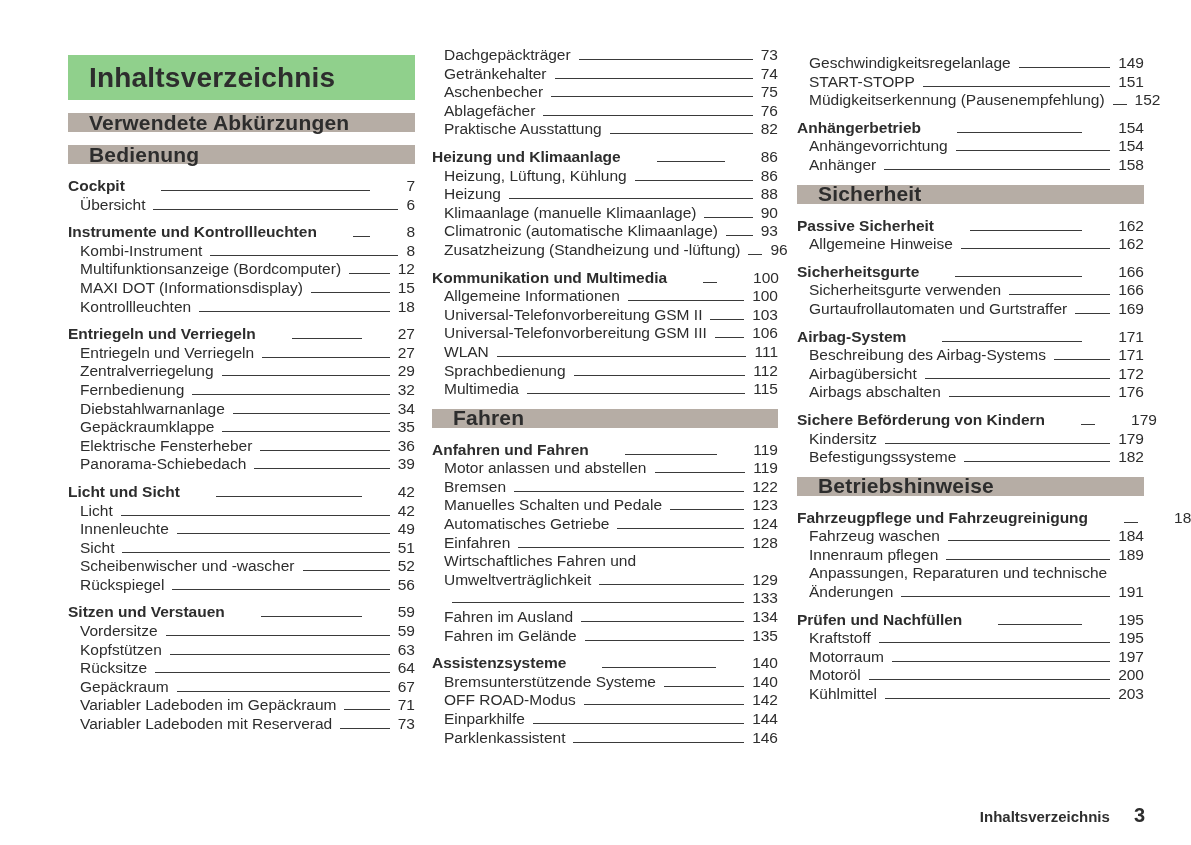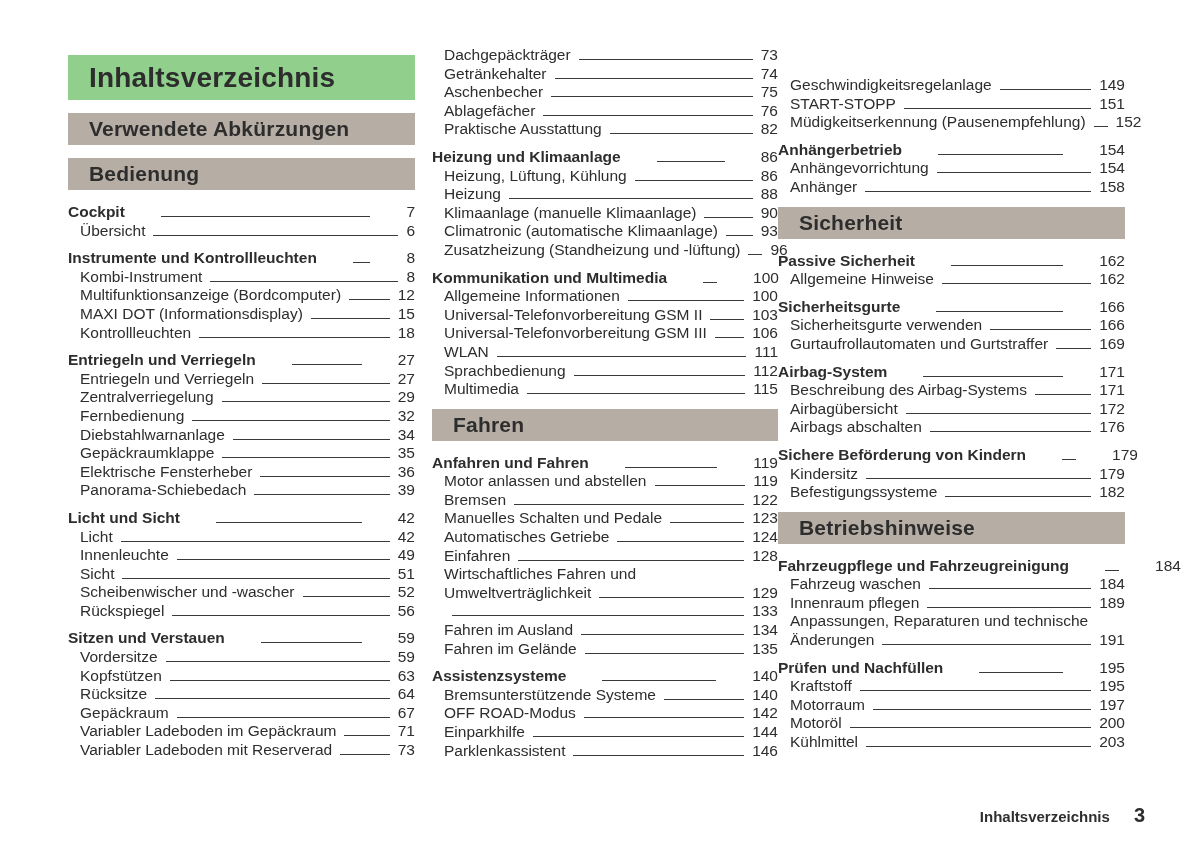--- a/index.html
+++ b/index.html
@@ -8,21 +8,21 @@
     background:var(--page-bg,#ffffff);
     font-family:"Liberation Sans","DejaVu Sans",sans-serif;
     color:var(--text,#2d2d2d);
   }
   .col{position:absolute;}
   .box{
     display:flex;align-items:center;box-sizing:border-box;
     padding-left:21px;font-weight:700;letter-spacing:.2px;
   }
   .box.green{background:var(--green,#90d08c);height:45px;font-size:28px;margin-bottom:13px;}
-  .box.tan{background:var(--tan,#b6ada5);height:32px;font-size:21px;margin-top:10px;margin-bottom:13px;}
+  .box.tan{background:var(--tan,#b6ada5);height:19px;font-size:21px;margin-top:10px;margin-bottom:13px;}
   .group{margin-bottom:9px;}
   .row{
     display:flex;align-items:baseline;
     font-size:15.5px;line-height:18.6px;white-space:nowrap;
   }
   .row.bold{font-weight:700;gap:28px;}
   .row.sub{padding-left:12px;}
   .lbl{flex:0 0 auto;}
   .lead{
     flex:1 1 auto;min-width:14px;
@@ -377,21 +377,21 @@
           <span class="lead"></span>
           <span class="num">144</span>
         </div>
         <div class="row sub">
           <span class="lbl">Parklenkassistent</span>
           <span class="lead"></span>
           <span class="num">146</span>
         </div>
       </div>
     </div>
-    <div class="col" style="left: 778px; top: 54px; width: 347px; margin-top: 22px;">
+    <div class="col" style="left: 797px; top: 54px; width: 347px;">
       <div class="group">
         <div class="row sub">
           <span class="lbl">Geschwindigkeitsregelanlage</span>
           <span class="lead"></span>
           <span class="num">149</span>
         </div>
         <div class="row sub">
           <span class="lbl">START-STOPP</span>
           <span class="lead"></span>
           <span class="num">151</span>

